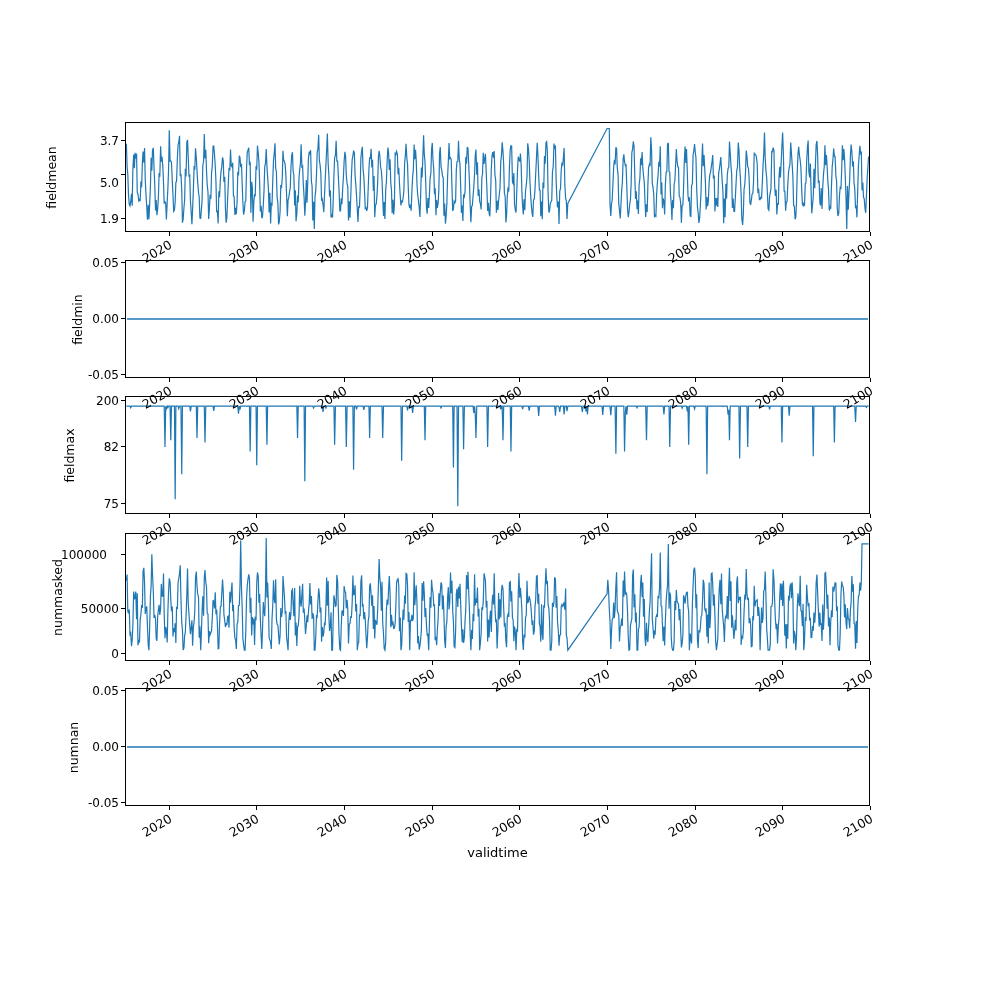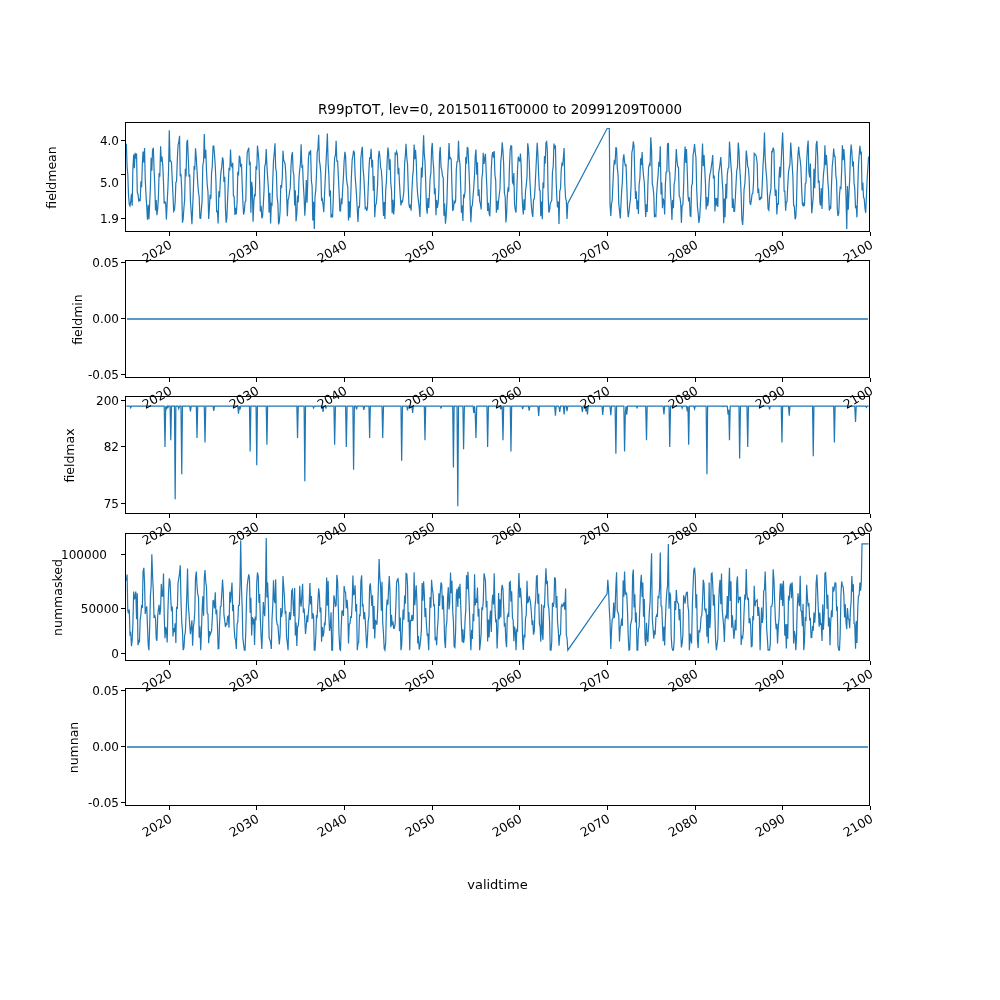--- a/index.html
+++ b/index.html
@@ -6,36 +6,35 @@
   body{width:1000px;height:1000px;font-family:"DejaVu Sans",sans-serif;color:#000000;overflow:hidden;}
   #figure{position:relative;width:1000px;height:1000px;}
   .title{position:absolute;left:0;right:0;text-align:center;font-size:13.5px;color:#000;}
   .panel{position:absolute;box-sizing:border-box;border:1px solid #000;background:#fff;overflow:hidden;}
   .plotsvg{position:absolute;left:0;top:0;width:100%;height:100%;display:block;}
   .ylabel{position:absolute;font-size:12.5px;color:#000;transform-origin:50% 50%;white-space:nowrap;}
   .ytick{position:absolute;font-size:12px;color:#000;text-align:right;white-space:nowrap;}
   .ytickmark{position:absolute;background:#000;height:1px;width:3.5px;}
   .xtickmark{position:absolute;background:#000;width:1px;height:3.5px;}
   .xtick{position:absolute;font-size:12.5px;color:#000;white-space:nowrap;transform-origin:right top;transform:rotate(-30deg);}
-  .xlabel{position:absolute;font-size:13px;color:#000;text-align:center;margin-top:32px;}
+  .xlabel{position:absolute;font-size:13px;color:#000;text-align:center;}
 </style>
 </head>
 <body>
 
 <div id="figure">
 
-  <div class="title" style="top:101px;">R99pTOT, lev=0, 20150116T0000 to 20991209T0000</div>
 
   <div class="panel" style="left:125px;top:122px;width:745px;height:110px;">
     <svg class="plotsvg" viewBox="0 0 745 110" preserveAspectRatio="none">
       <polyline id="p1" fill="none" stroke="#1f77b4" stroke-width="1.2" vector-effect="non-scaling-stroke" points="0.4,21.2 1.1,44.4 1.8,52.2 2.5,73.0 3.3,83.1 4.0,84.5 4.7,80.4 5.5,72.2 6.2,84.3 6.9,46.6 7.7,32.1 8.4,46.1 9.1,30.3 9.8,36.2 10.6,31.1 11.3,70.5 12.0,72.5 12.8,79.2 13.5,78.0 14.2,79.6 15.0,59.4 15.7,65.5 16.4,40.9 17.1,29.1 17.9,40.4 18.6,25.6 19.3,57.6 20.1,74.2 20.8,85.3 21.5,98.6 22.3,83.2 23.0,98.1 23.7,83.4 24.5,64.5 25.2,35.5 25.9,48.6 26.6,27.9 27.4,25.3 28.1,45.9 28.8,61.8 29.6,89.0 30.3,78.5 31.0,93.9 31.8,87.2 32.5,75.0 33.2,51.0 33.9,54.8 34.7,23.6 35.4,39.3 36.1,34.2 36.9,43.5 37.6,60.3 38.3,82.1 39.1,80.4 39.8,81.4 40.5,98.2 41.3,80.6 42.0,66.4 42.7,47.3 43.4,7.4 44.2,38.9 44.9,38.7 45.6,40.2 46.4,58.8 47.1,73.1 47.8,89.9 48.6,88.6 49.3,80.5 50.0,60.6 50.7,59.4 51.5,36.1 52.2,22.3 52.9,19.6 53.7,13.1 54.4,54.3 55.1,51.6 55.9,68.6 56.6,101.6 57.3,97.9 58.1,86.3 58.8,78.1 59.5,46.6 60.2,54.5 61.0,19.5 61.7,17.2 62.4,34.6 63.2,54.7 63.9,52.5 64.6,78.9 65.4,91.4 66.1,103.1 66.8,87.0 67.5,69.4 68.3,43.8 69.0,47.7 69.7,25.8 70.5,35.6 71.2,48.0 71.9,60.7 72.7,70.8 73.4,75.4 74.1,96.8 74.9,97.1 75.6,88.0 76.3,79.1 77.0,43.5 77.8,39.0 78.5,11.2 79.2,36.2 80.0,27.2 80.7,48.0 81.4,62.7 82.2,70.4 82.9,97.8 83.6,87.4 84.3,73.2 85.1,77.2 85.8,50.5 86.5,44.2 87.3,23.6 88.0,23.4 88.7,31.5 89.5,43.8 90.2,59.5 90.9,91.0 91.6,89.2 92.4,102.4 93.1,69.4 93.8,75.5 94.6,58.2 95.3,49.3 96.0,44.7 96.8,34.9 97.5,38.1 98.2,60.0 99.0,54.8 99.7,86.8 100.4,101.6 101.1,97.0 101.9,76.8 102.6,61.7 103.3,45.5 104.1,48.3 104.8,27.1 105.5,43.3 106.3,44.6 107.0,40.5 107.7,74.3 108.4,74.7 109.2,93.7 109.9,86.5 110.6,92.8 111.4,80.5 112.1,49.7 112.8,53.4 113.6,33.3 114.3,35.2 115.0,44.9 115.8,41.4 116.5,62.6 117.2,80.7 117.9,93.4 118.7,89.3 119.4,80.2 120.1,79.5 120.9,45.4 121.6,29.7 122.3,27.7 123.1,25.2 123.8,42.9 124.5,39.4 125.2,91.3 126.0,59.9 126.7,66.0 127.4,100.5 128.2,80.3 128.9,73.3 129.6,73.9 130.4,43.8 131.1,47.7 131.8,23.1 132.6,30.5 133.3,39.7 134.0,60.4 134.7,90.1 135.5,84.3 136.2,97.1 136.9,95.4 137.7,83.0 138.4,68.8 139.1,44.7 139.9,40.8 140.6,26.4 141.3,43.7 142.0,55.1 142.8,66.5 143.5,91.2 144.2,71.0 145.0,102.4 145.7,82.3 146.4,83.3 147.2,57.1 147.9,38.4 148.6,31.0 149.4,20.6 150.1,46.1 150.8,49.7 151.5,75.3 152.3,82.0 153.0,103.3 153.7,100.8 154.5,90.4 155.2,63.2 155.9,66.4 156.7,55.5 157.4,28.4 158.1,38.0 158.8,39.3 159.6,42.4 160.3,53.0 161.0,72.5 161.8,95.0 162.5,78.4 163.2,76.3 164.0,70.2 164.7,66.0 165.4,45.4 166.1,33.5 166.9,29.7 167.6,49.4 168.3,52.7 169.1,84.1 169.8,68.6 170.5,100.0 171.3,92.3 172.0,73.8 172.7,80.8 173.5,55.4 174.2,47.3 174.9,41.2 175.6,21.6 176.4,45.9 177.1,44.5 177.8,62.6 178.6,76.0 179.3,94.4 180.0,81.2 180.8,58.2 181.5,81.3 182.2,60.9 182.9,36.7 183.7,29.2 184.4,32.2 185.1,27.7 185.9,59.1 186.6,64.4 187.3,99.3 188.1,80.1 188.8,107.9 189.5,75.5 190.3,68.1 191.0,52.7 191.7,29.9 192.4,26.7 193.2,11.9 193.9,38.4 194.6,42.6 195.4,51.6 196.1,79.1 196.8,77.6 197.6,83.2 198.3,90.9 199.0,74.5 199.7,58.5 200.5,41.5 201.2,27.5 201.9,10.6 202.7,41.3 203.4,52.7 204.1,74.8 204.9,68.6 205.6,96.3 206.3,94.2 207.1,96.1 207.8,77.9 208.5,52.6 209.2,35.2 210.0,33.2 210.7,18.0 211.4,38.8 212.2,38.8 212.9,54.0 213.6,68.5 214.4,89.3 215.1,89.5 215.8,76.8 216.5,82.8 217.3,65.9 218.0,55.0 218.7,39.2 219.5,29.4 220.2,34.0 220.9,53.8 221.7,62.0 222.4,65.0 223.1,99.2 223.9,79.6 224.6,96.6 225.3,77.2 226.0,54.6 226.8,37.2 227.5,33.6 228.2,28.2 229.0,30.4 229.7,53.1 230.4,62.6 231.2,74.8 231.9,88.1 232.6,100.9 233.3,85.5 234.1,85.8 234.8,68.0 235.5,36.0 236.3,27.8 237.0,24.2 237.7,46.9 238.5,55.0 239.2,69.9 239.9,87.0 240.6,86.1 241.4,89.4 242.1,86.6 242.8,67.8 243.6,46.9 244.3,35.7 245.0,35.9 245.8,26.2 246.5,45.2 247.2,37.4 248.0,69.1 248.7,53.9 249.4,95.9 250.1,84.1 250.9,82.3 251.6,74.5 252.3,62.2 253.1,34.9 253.8,28.4 254.5,33.3 255.3,45.1 256.0,48.1 256.7,57.7 257.4,76.5 258.2,94.6 258.9,80.5 259.6,97.8 260.4,68.4 261.1,59.8 261.8,39.9 262.6,25.1 263.3,30.5 264.0,47.7 264.8,37.0 265.5,61.2 266.2,68.4 266.9,91.9 267.7,78.3 268.4,93.1 269.1,84.6 269.9,31.0 270.6,31.9 271.3,28.8 272.1,31.6 272.8,52.2 273.5,45.5 274.2,61.2 275.0,74.7 275.7,83.9 276.4,79.6 277.2,80.3 277.9,75.9 278.6,69.5 279.4,40.8 280.1,33.0 280.8,21.1 281.6,36.0 282.3,42.1 283.0,65.4 283.7,83.0 284.5,86.7 285.2,83.1 285.9,89.4 286.7,69.3 287.4,54.4 288.1,48.0 288.9,21.9 289.6,36.9 290.3,27.2 291.0,37.8 291.8,63.2 292.5,73.4 293.2,79.0 294.0,86.2 294.7,95.7 295.4,75.5 296.2,45.4 296.9,55.6 297.6,36.1 298.4,12.6 299.1,32.0 299.8,39.4 300.5,59.6 301.3,86.4 302.0,92.4 302.7,76.5 303.5,86.6 304.2,73.9 304.9,56.6 305.7,51.0 306.4,26.8 307.1,20.3 307.8,37.5 308.6,47.5 309.3,72.5 310.0,66.6 310.8,93.9 311.5,78.4 312.2,86.5 313.0,81.5 313.7,68.1 314.4,31.2 315.1,24.4 315.9,45.3 316.6,47.7 317.3,53.8 318.1,55.9 318.8,94.4 319.5,82.0 320.3,102.6 321.0,94.9 321.7,82.4 322.5,53.8 323.2,39.0 323.9,20.3 324.6,36.2 325.4,35.4 326.1,37.6 326.8,64.5 327.6,89.5 328.3,87.7 329.0,79.7 329.8,81.3 330.5,79.4 331.2,47.7 331.9,39.4 332.7,39.3 333.4,18.2 334.1,36.2 334.9,41.7 335.6,64.7 336.3,91.5 337.1,84.0 337.8,99.8 338.5,73.9 339.3,75.2 340.0,69.1 340.7,34.7 341.4,41.4 342.2,24.4 342.9,25.9 343.6,41.1 344.4,60.7 345.1,82.9 345.8,101.0 346.6,84.9 347.3,84.0 348.0,74.2 348.7,65.5 349.5,52.4 350.2,33.1 350.9,27.0 351.7,52.8 352.4,40.1 353.1,74.2 353.9,67.5 354.6,79.6 355.3,82.0 356.1,88.0 356.8,56.2 357.5,51.5 358.2,30.3 359.0,41.8 359.7,36.2 360.4,31.3 361.2,51.2 361.9,67.0 362.6,89.5 363.4,81.3 364.1,92.1 364.8,95.0 365.5,76.9 366.3,46.4 367.0,33.6 367.7,29.6 368.5,35.3 369.2,28.5 369.9,52.5 370.7,58.4 371.4,91.4 372.1,79.1 372.9,88.5 373.6,79.1 374.3,72.8 375.0,66.7 375.8,39.1 376.5,32.5 377.2,19.6 378.0,29.1 378.7,42.3 379.4,71.3 380.2,75.1 380.9,101.4 381.6,94.2 382.3,74.8 383.1,65.4 383.8,69.8 384.5,43.8 385.3,26.8 386.0,23.1 386.7,23.5 387.5,60.4 388.2,61.7 388.9,50.9 389.6,83.0 390.4,89.0 391.1,91.1 391.8,70.6 392.6,47.1 393.3,34.4 394.0,37.0 394.8,39.2 395.5,31.2 396.2,42.4 397.0,71.2 397.7,85.1 398.4,93.2 399.1,77.7 399.9,88.7 400.6,68.9 401.3,64.2 402.1,54.0 402.8,20.6 403.5,26.1 404.3,38.2 405.0,58.8 405.7,72.3 406.4,83.7 407.2,92.0 407.9,95.7 408.6,78.4 409.4,77.3 410.1,67.5 410.8,52.0 411.6,34.8 412.3,20.2 413.0,31.9 413.8,53.9 414.5,68.2 415.2,68.4 415.9,94.9 416.7,80.0 417.4,97.9 418.1,60.5 418.9,66.4 419.6,33.6 420.3,41.4 421.1,20.0 421.8,19.0 422.5,29.1 423.2,70.0 424.0,91.2 424.7,89.5 425.4,82.1 426.2,80.2 426.9,78.8 427.6,50.2 428.4,43.8 429.1,21.0 429.8,25.3 430.6,24.0 431.3,58.8 432.0,76.2 432.7,86.0 433.5,80.0 434.2,102.9 434.9,69.5 435.7,66.5 436.4,47.9 437.1,41.3 437.9,42.5 438.6,34.8 439.3,25.4 440.0,62.2 440.8,76.8 441.5,79.0 442.2,97.8 443.0,81.9 482.4,5.6 483.1,5.6 483.9,5.6 484.6,5.6 485.3,82.2 486.1,94.6 486.8,82.5 487.5,78.9 488.3,60.6 489.0,44.9 489.7,37.6 490.4,42.3 491.2,24.6 491.9,26.1 492.6,45.7 493.4,52.7 494.1,82.4 494.8,88.9 495.6,97.3 496.3,83.0 497.0,68.9 497.7,60.4 498.5,36.5 499.2,31.9 499.9,39.7 500.7,43.5 501.4,42.9 502.1,63.0 502.9,87.4 503.6,96.0 504.3,90.9 505.1,82.5 505.8,77.9 506.5,62.1 507.2,30.4 508.0,26.1 508.7,18.8 509.4,23.7 510.2,55.3 510.9,77.4 511.6,69.5 512.4,87.9 513.1,78.9 513.8,92.7 514.5,62.9 515.3,56.1 516.0,36.0 516.7,43.0 517.5,29.5 518.2,45.2 518.9,53.5 519.7,60.8 520.4,79.7 521.1,95.8 521.9,82.8 522.6,90.7 523.3,62.8 524.0,45.5 524.8,42.2 525.5,43.9 526.2,14.5 527.0,27.9 527.7,61.7 528.4,65.1 529.2,73.1 529.9,95.9 530.6,94.1 531.3,94.9 532.1,72.1 532.8,61.4 533.5,53.5 534.3,39.6 535.0,44.4 535.7,23.7 536.5,72.7 537.2,60.5 537.9,86.7 538.6,76.7 539.4,79.8 540.1,93.2 540.8,63.1 541.6,49.9 542.3,49.9 543.0,21.3 543.8,20.9 544.5,49.1 545.2,50.2 546.0,73.5 546.7,81.8 547.4,98.8 548.1,78.4 548.9,86.7 549.6,62.1 550.3,59.1 551.1,42.6 551.8,26.5 552.5,38.1 553.3,44.8 554.0,45.2 554.7,74.4 555.4,75.6 556.2,81.8 556.9,101.7 557.6,84.1 558.4,83.4 559.1,65.2 559.8,39.6 560.6,24.0 561.3,40.7 562.0,26.4 562.8,49.9 563.5,73.7 564.2,79.8 564.9,75.7 565.7,94.6 566.4,95.1 567.1,63.7 567.9,62.1 568.6,32.6 569.3,28.9 570.1,21.4 570.8,29.8 571.5,35.7 572.2,66.1 573.0,85.4 573.7,91.4 574.4,101.8 575.2,96.8 575.9,84.1 576.6,69.9 577.4,39.4 578.1,21.0 578.8,44.0 579.6,32.7 580.3,46.8 581.0,60.7 581.7,88.1 582.5,75.3 583.2,84.8 583.9,79.7 584.7,60.6 585.4,52.6 586.1,50.3 586.9,44.5 587.6,39.6 588.3,32.7 589.0,56.5 589.8,53.5 590.5,90.2 591.2,76.5 592.0,84.1 592.7,76.2 593.4,85.5 594.2,51.5 594.9,47.0 595.6,42.0 596.4,34.6 597.1,46.9 597.8,59.2 598.5,69.1 599.3,102.2 600.0,76.9 600.7,96.0 601.5,61.9 602.2,77.0 602.9,52.8 603.7,46.2 604.4,45.2 605.1,19.0 605.8,29.7 606.6,43.7 607.3,52.1 608.0,86.5 608.8,77.0 609.5,90.0 610.2,90.2 611.0,75.9 611.7,61.5 612.4,48.2 613.1,45.3 613.9,19.9 614.6,27.6 615.3,44.5 616.1,57.2 616.8,72.7 617.5,97.7 618.3,103.8 619.0,92.1 619.7,67.8 620.5,62.1 621.2,49.6 621.9,28.0 622.6,33.7 623.4,44.7 624.1,45.9 624.8,56.1 625.6,81.0 626.3,83.4 627.0,78.6 627.8,72.3 628.5,71.8 629.2,60.9 629.9,30.9 630.7,31.9 631.4,32.5 632.1,34.7 632.9,41.2 633.6,71.4 634.3,66.7 635.1,78.0 635.8,78.0 636.5,75.6 637.3,76.3 638.0,61.5 638.7,44.2 639.4,32.5 640.2,9.6 640.9,35.0 641.6,47.4 642.4,55.7 643.1,71.1 643.8,87.3 644.6,88.7 645.3,75.3 646.0,70.9 646.7,66.8 647.5,29.0 648.2,29.2 648.9,25.0 649.7,27.8 650.4,63.6 651.1,74.4 651.9,67.9 652.6,93.1 653.3,82.1 654.1,82.5 654.8,54.9 655.5,44.6 656.2,55.6 657.0,38.9 657.7,22.9 658.4,9.6 659.2,32.9 659.9,69.4 660.6,69.4 661.4,89.3 662.1,80.5 662.8,80.3 663.5,64.2 664.3,50.4 665.0,45.4 665.7,42.5 666.5,19.8 667.2,30.4 667.9,41.2 668.7,55.2 669.4,84.1 670.1,84.7 670.9,98.1 671.6,95.8 672.3,80.7 673.0,50.9 673.8,31.7 674.5,24.3 675.2,32.3 676.0,38.0 676.7,45.0 677.4,64.8 678.2,82.5 678.9,84.1 679.6,81.2 680.3,84.6 681.1,61.7 681.8,61.1 682.5,39.2 683.3,24.4 684.0,17.8 684.7,49.4 685.5,55.5 686.2,41.3 686.9,68.1 687.6,92.0 688.4,83.3 689.1,75.2 689.8,46.5 690.6,66.4 691.3,42.6 692.0,22.3 692.8,18.3 693.5,33.1 694.2,60.3 695.0,59.5 695.7,80.7 696.4,84.1 697.1,66.3 697.9,87.6 698.6,66.1 699.3,52.8 700.1,44.7 700.8,22.8 701.5,43.1 702.3,32.6 703.0,43.6 703.7,58.9 704.4,67.8 705.2,89.2 705.9,85.9 706.6,87.3 707.4,63.5 708.1,44.6 708.8,37.7 709.6,26.0 710.3,33.8 711.0,34.0 711.8,53.8 712.5,59.0 713.2,87.4 713.9,94.7 714.7,91.5 715.4,73.6 716.1,65.6 716.9,66.5 717.6,48.3 718.3,22.7 719.1,37.8 719.8,26.4 720.5,36.7 721.2,54.7 722.0,78.0 722.7,107.9 723.4,64.2 724.2,88.4 724.9,71.6 725.6,58.2 726.4,32.6 727.1,21.9 727.8,29.1 728.6,44.4 729.3,39.0 730.0,60.9 730.7,66.6 731.5,86.9 732.2,84.0 732.9,96.1 733.7,68.1 734.4,43.4 735.1,33.5 735.9,23.3 736.6,30.5 737.3,29.0 738.0,68.6 738.8,60.7 739.5,75.7 740.2,77.0 741.0,87.2 741.7,91.5 742.4,75.0 743.2,55.8 743.9,44.7 744.6,34.1"></polyline>
     </svg>
   </div>
   <div class="ylabel" style="left:-4px;top:170px;width:110px;text-align:center;transform:rotate(-90deg);">fieldmean</div>
-  <div class="ytick" style="left:85px;top:134px;width:34px;">4.0</div>
+  <div class="ytick" style="left:85px;top:134px;width:34px;">3.7</div>
   <div class="ytick" style="left:85px;top:176px;width:34px;">5.0</div>
   <div class="ytick" style="left:85px;top:212px;width:34px;">1.9</div>
   <div class="ytickmark" style="left:121px;top:140px;"></div>
   <div class="ytickmark" style="left:121px;top:174px;"></div>
   <div class="ytickmark" style="left:121px;top:218px;"></div>
 
   <div class="panel" style="left:125px;top:260px;width:745px;height:118px;">
     <svg class="plotsvg" viewBox="0 0 745 118" preserveAspectRatio="none">
       <line x1="1" y1="59" x2="744" y2="59" stroke="#1f77b4" stroke-width="1.4" vector-effect="non-scaling-stroke"></line>
     </svg>

